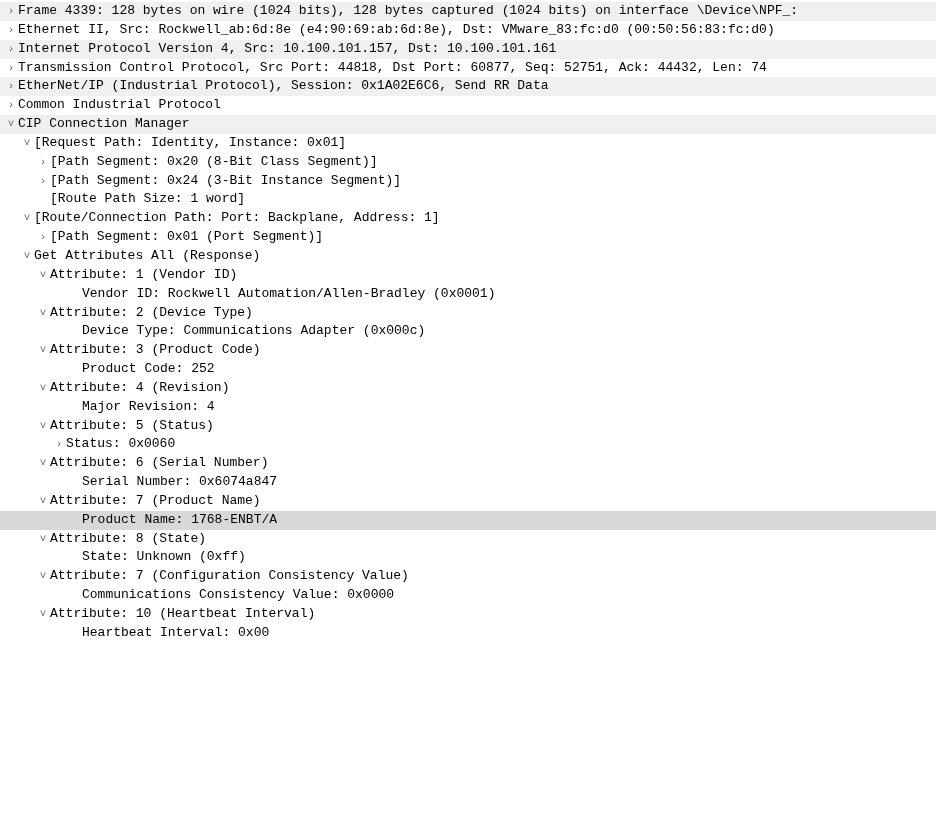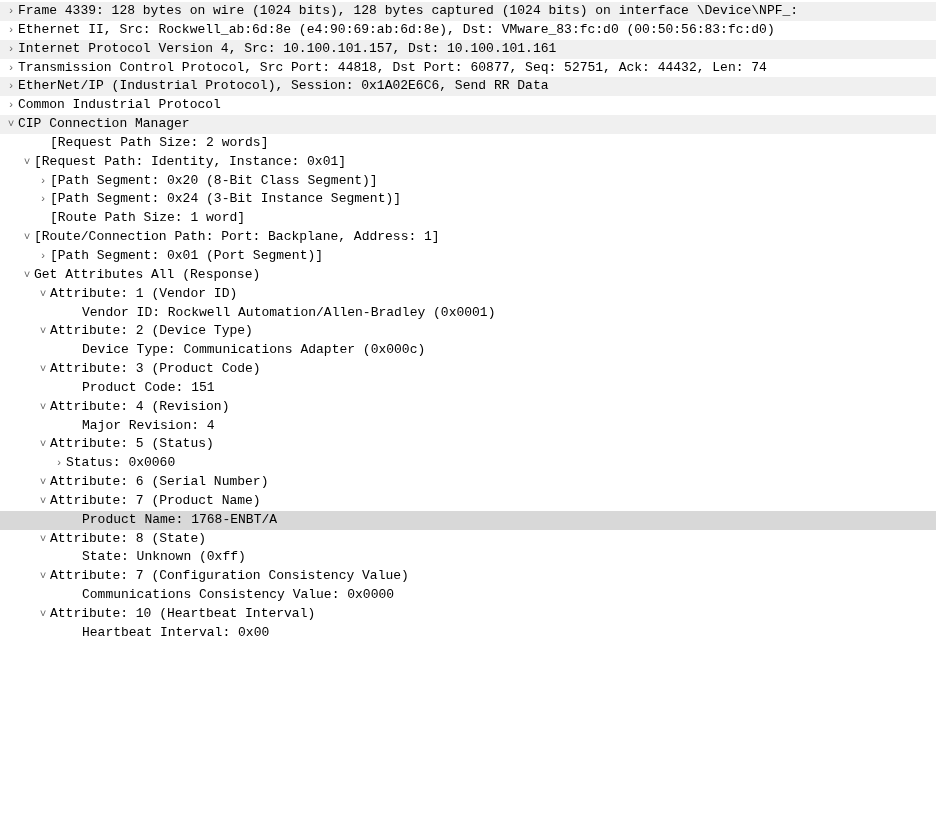--- a/index.html
+++ b/index.html
@@ -88,25 +88,20 @@
       <span class="indent i0"></span>
       <span class="arrow">›</span>
       <span class="txt">Common Industrial Protocol</span>
     </div>
     <div class="row shaded">
       <span class="indent i0"></span>
       <span class="arrow">˅</span>
       <span class="txt">CIP Connection Manager</span>
     </div>
     <div class="row">
-      <span class="indent i2"></span>
-      <span class="arrow blank"></span>
-      <span class="txt">[Request Path Size: 2 words]</span>
-    </div>
-    <div class="row">
       <span class="indent i1"></span>
       <span class="arrow">˅</span>
       <span class="txt">[Request Path: Identity, Instance: 0x01]</span>
     </div>
     <div class="row">
       <span class="indent i2"></span>
       <span class="arrow">›</span>
       <span class="txt">[Path Segment: 0x20 (8-Bit Class Segment)]</span>
     </div>
     <div class="row">
@@ -155,21 +150,21 @@
       <span class="txt">Device Type: Communications Adapter (0x000c)</span>
     </div>
     <div class="row">
       <span class="indent i2"></span>
       <span class="arrow">˅</span>
       <span class="txt">Attribute: 3 (Product Code)</span>
     </div>
     <div class="row">
       <span class="indent i4"></span>
       <span class="arrow blank"></span>
-      <span class="txt">Product Code: 151</span>
+      <span class="txt">Product Code: 252</span>
     </div>
     <div class="row">
       <span class="indent i2"></span>
       <span class="arrow">˅</span>
       <span class="txt">Attribute: 4 (Revision)</span>
     </div>
     <div class="row">
       <span class="indent i4"></span>
       <span class="arrow blank"></span>
       <span class="txt">Major Revision: 4</span>
@@ -181,20 +176,25 @@
     </div>
     <div class="row">
       <span class="indent i3"></span>
       <span class="arrow">›</span>
       <span class="txt">Status: 0x0060</span>
     </div>
     <div class="row">
       <span class="indent i2"></span>
       <span class="arrow">˅</span>
       <span class="txt">Attribute: 6 (Serial Number)</span>
+    </div>
+    <div class="row">
+      <span class="indent i4"></span>
+      <span class="arrow blank"></span>
+      <span class="txt">Serial Number: 0x6074a847</span>
     </div>
     <div class="row">
       <span class="indent i2"></span>
       <span class="arrow">˅</span>
       <span class="txt">Attribute: 7 (Product Name)</span>
     </div>
     <div class="row selected">
       <span class="indent i4"></span>
       <span class="arrow blank"></span>
       <span class="txt">Product Name: 1768-ENBT/A</span>

